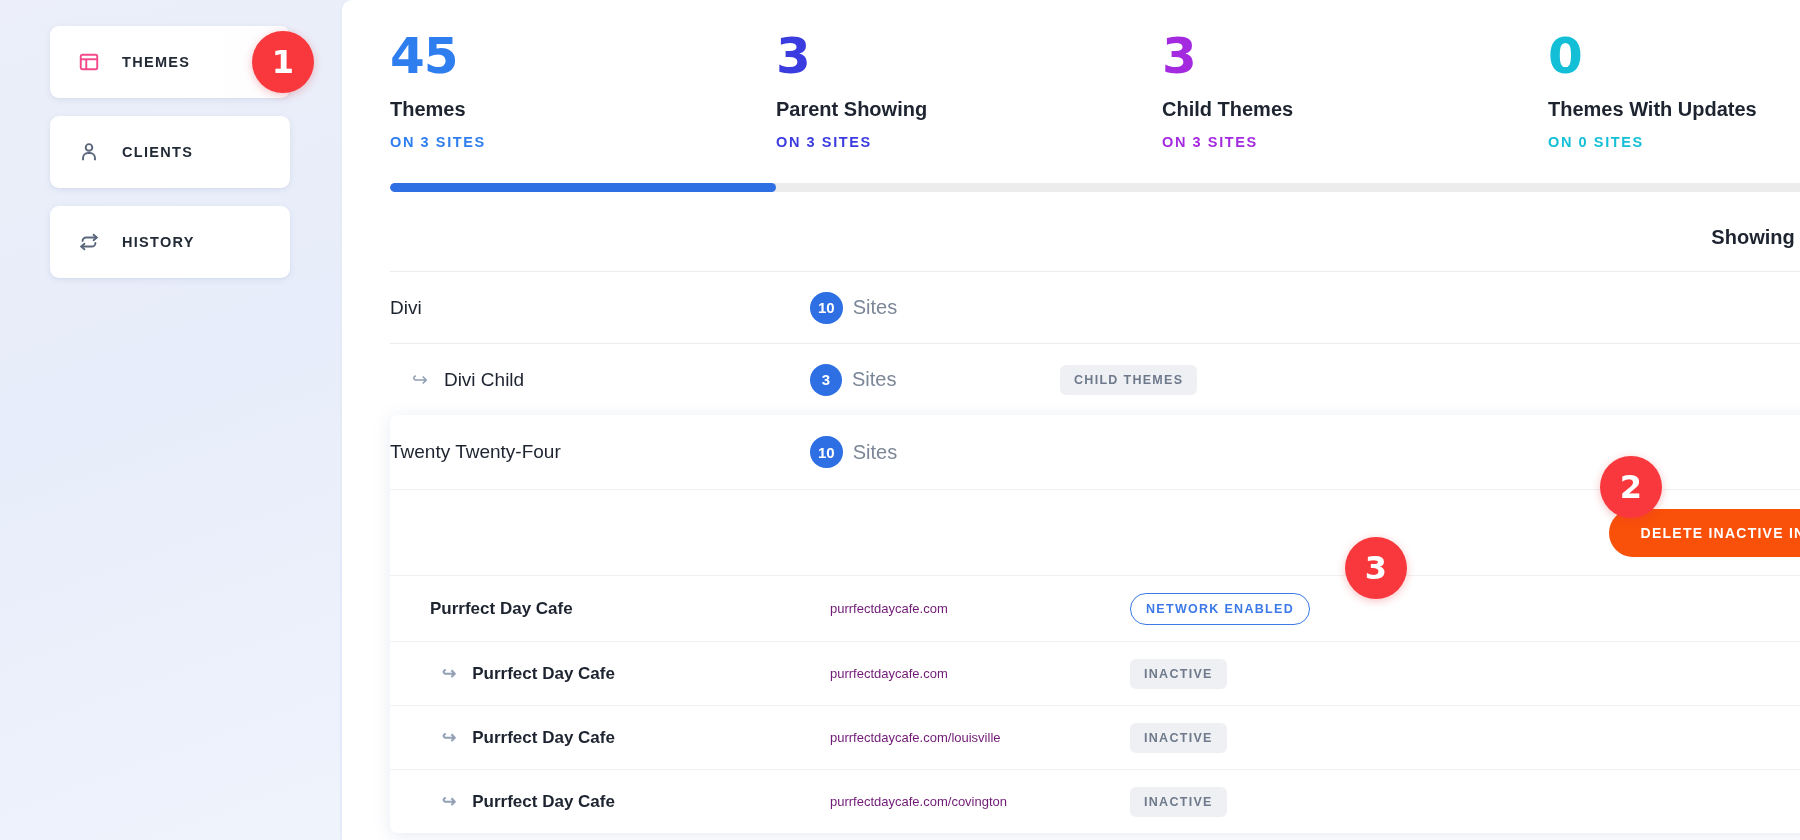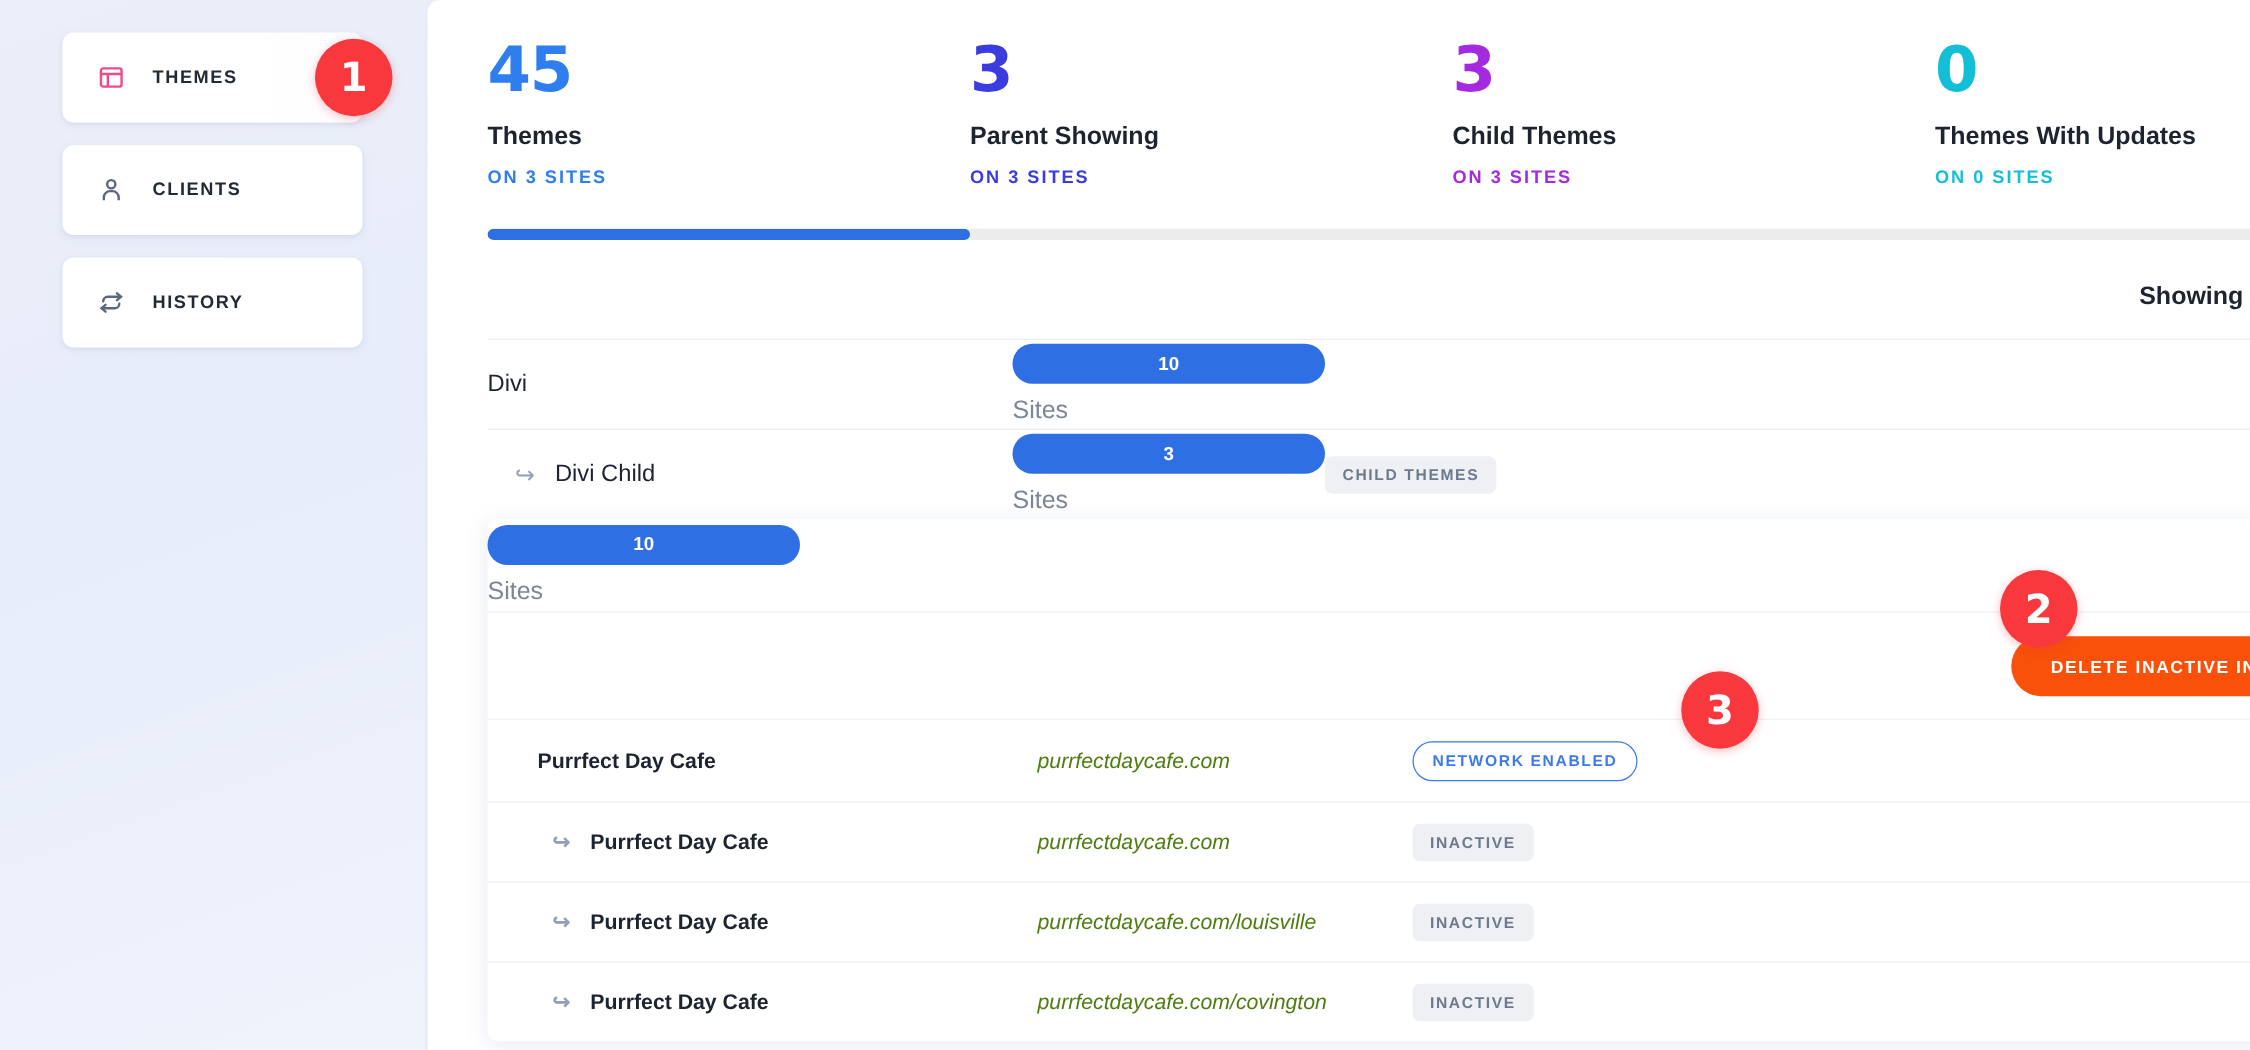--- a/index.html
+++ b/index.html
@@ -161,22 +161,22 @@
   }
   .arrow-sub {
     color: #93a0b5;
     font-size: 19px;
     margin-right: 16px;
     margin-left: 22px;
   }
   .sites-cell {
     width: 250px;
     display: flex;
+    align-items: center;
     gap: 10px;
-    flex-direction: column;
   }
   .site-count {
     min-width: 32px; height: 32px;
     border-radius: 16px;
     background: #2f6fe4;
     color: #fff;
     font-size: 15px;
     font-weight: bold;
     display: flex; align-items: center; justify-content: center;
     padding: 0 8px;
@@ -255,23 +255,22 @@
     width: 400px;
     display: flex;
     align-items: center;
     font-size: 17px;
     font-weight: bold;
     color: #1d2430;
   }
   .site-name .arrow-sub { margin-left: 12px; font-size: 17px; }
   .site-url {
     width: 300px;
-    font-size: 17px;
-    color: #4d7c0f;
-    font-style: italic;
+    font-size: 13px;
+    color: #701a75;
   }
   .site-status { width: 260px; display: flex; }
   .site-version {
     flex: 1 1 auto;
     text-align: right;
     padding-right: 48px;
     font-size: 18px;
     color: #7b8697;
   }
 </style>
@@ -384,20 +383,23 @@
             <span class="badge-pill">CHILD THEMES</span>
           </div>
 
         </div>
 
       </div>
 
       <div class="expanded-card">
 
         <div class="expanded-head">
+          <div class="theme-name">
+            <span>Twenty Twenty-Four</span>
+          </div>
           <div class="sites-cell">
             <span class="site-count">10</span>
             <span class="sites-word">Sites</span>
           </div>
 
         </div>
 
         <div class="action-bar">
           <button class="btn-delete" style="background: rgb(249, 80, 10);">DELETE INACTIVE INSTANCES</button>
         </div>

